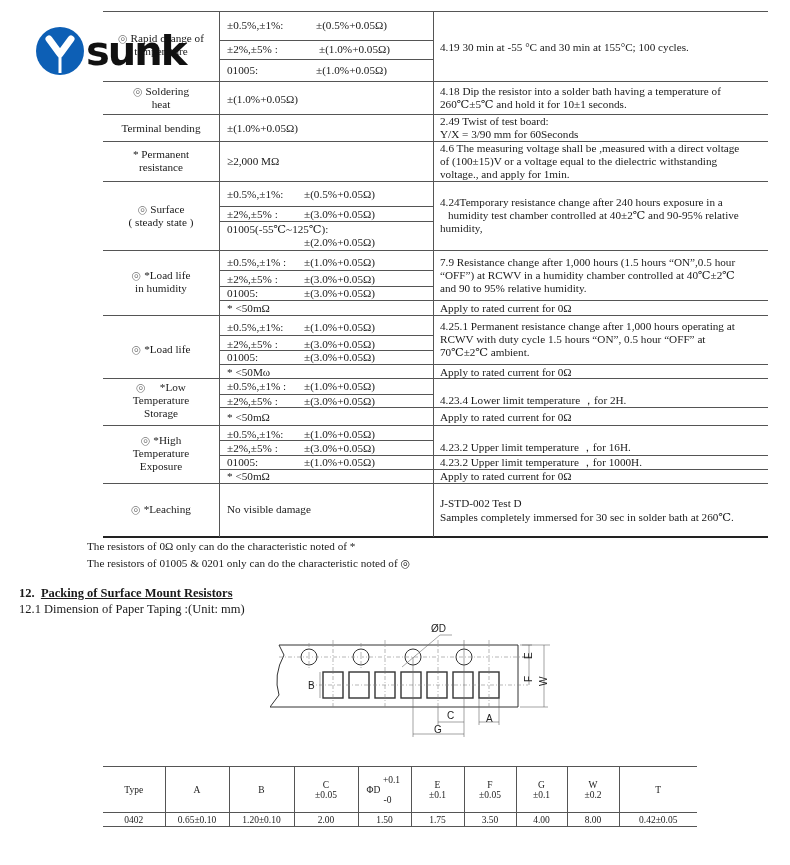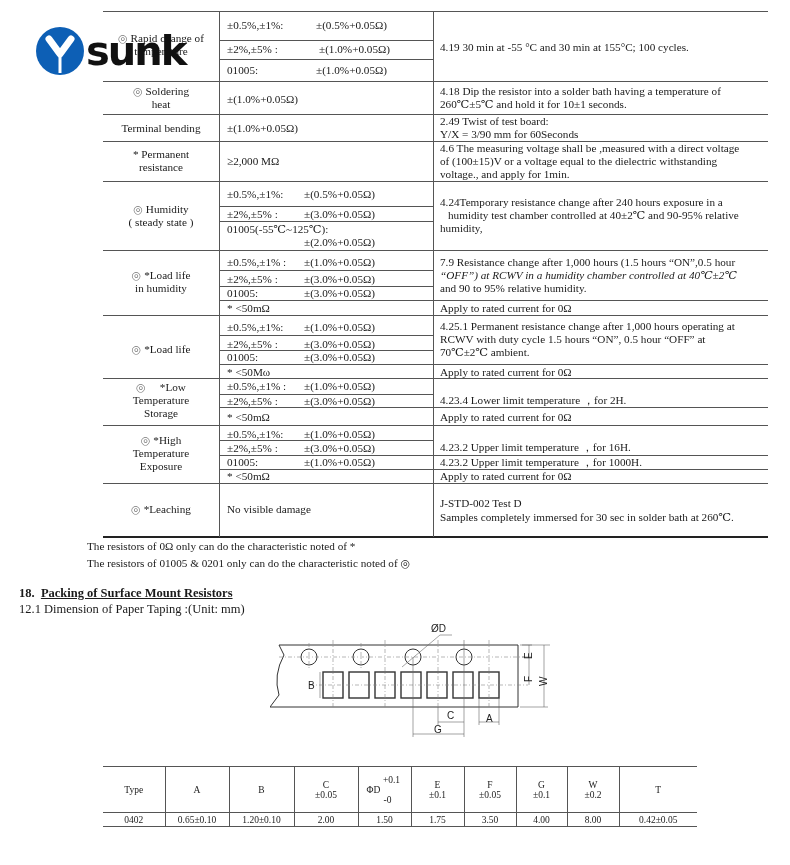--- a/index.html
+++ b/index.html
@@ -94,21 +94,21 @@
     <span>Permanent</span><br>
     <span>resistance</span>
   </div>
   <div class="cell" style="left:227px; top:155px;">≥2,000 MΩ</div>
   <div class="cell" style="left:440px; top:142px;">4.6 The measuring voltage shall be ,measured with a direct voltage</div>
   <div class="cell" style="left:440px; top:155px;">of (100±15)V or a voltage equal to the dielectric withstanding</div>
   <div class="cell" style="left:440px; top:168px;">voltage., and apply for 1min.</div>
 
   <div class="cell center" style="left:105px; top:203px; width:112px;">
     <span class="sym">◎</span>
-    <span>Humidity</span><br>
+    <span>Surface</span><br>
     <span>( steady state )</span>
   </div>
   <div class="cell" style="left:227px; top:188px;">±0.5%,±1%:</div>
   <div class="cell" style="left:304px; top:188px;">±(0.5%+0.05Ω)</div>
   <div class="cell" style="left:227px; top:208px;">±2%,±5%  :</div>
   <div class="cell" style="left:304px; top:208px;">±(3.0%+0.05Ω)</div>
   <div class="cell" style="left:227px; top:223px;">01005(-55℃~125℃):</div>
   <div class="cell" style="left:304px; top:236px;">±(2.0%+0.05Ω)</div>
   <div class="cell" style="left:440px; top:196px;font-family:Liberation Serif, serif;">4.24Temporary resistance change after 240 hours exposure in a</div>
   <div class="cell" style="left:448px; top:209px;">humidity test chamber controlled at 40±2℃ and 90-95% relative</div>
@@ -120,21 +120,21 @@
     <span>in humidity</span>
   </div>
   <div class="cell" style="left:227px; top:256px;">±0.5%,±1% :</div>
   <div class="cell" style="left:304px; top:256px;">±(1.0%+0.05Ω)</div>
   <div class="cell" style="left:227px; top:273px;">±2%,±5% :</div>
   <div class="cell" style="left:304px; top:273px;">±(3.0%+0.05Ω)</div>
   <div class="cell" style="left:227px; top:287px;">01005:</div>
   <div class="cell" style="left:304px; top:287px;">±(3.0%+0.05Ω)</div>
   <div class="cell" style="left:227px; top:302px;">* &lt;50mΩ</div>
   <div class="cell" style="left:440px; top:256px;">7.9 Resistance change after 1,000 hours (1.5 hours “ON”,0.5 hour</div>
-  <div class="cell" style="left:440px; top:269px;font-style:italic;">“OFF”) at RCWV in a humidity  chamber controlled at 40℃±2℃</div>
+  <div class="cell" style="left:440px; top:269px;">“OFF”) at RCWV in a humidity  chamber controlled at 40℃±2℃</div>
   <div class="cell" style="left:440px; top:282px;">and 90 to 95% relative humidity.</div>
   <div class="cell" style="left:440px; top:302px;">Apply to rated current for 0Ω</div>
 
   <div class="cell center" style="left:105px; top:343px; width:112px;">
     <span class="sym">◎</span>
     <span>*Load life</span>
   </div>
   <div class="cell" style="left:227px; top:321px;">±0.5%,±1%:</div>
   <div class="cell" style="left:304px; top:321px;">±(1.0%+0.05Ω)</div>
   <div class="cell" style="left:227px; top:338px;">±2%,±5%   :</div>
@@ -194,21 +194,21 @@
       <line x1="24" y1="27" x2="24" y2="46" stroke="#fff" stroke-width="3"></line>
     </svg>
   </div>
   <div class="logo-text">sunk</div>
 </div>
 
 <div class="note" style="top:540px;">The resistors of 0Ω only can do the characteristic noted of *</div>
 <div class="note" style="top:557px;">The resistors of 01005 &amp; 0201 only can do the characteristic noted of ◎</div>
 
 <div class="section-title">
-  <span>18.</span>&nbsp;
+  <span>12.</span>&nbsp;
   <u>Packing of Surface Mount Resistors</u>
 </div>
 <div class="subsection">12.1 Dimension of Paper Taping :(Unit: mm)</div>
 
 <svg class="abs" style="left:270px; top:615px;" width="290" height="135" viewBox="0 0 290 135">
   <g stroke="#333" fill="none" stroke-width="1">
 
     <path d="M9 30 L248 30 L248 92 L0 92 L9 80 Q3 60 14 40 L9 30 Z"></path>
 
     <circle cx="39" cy="42" r="8"></circle>

